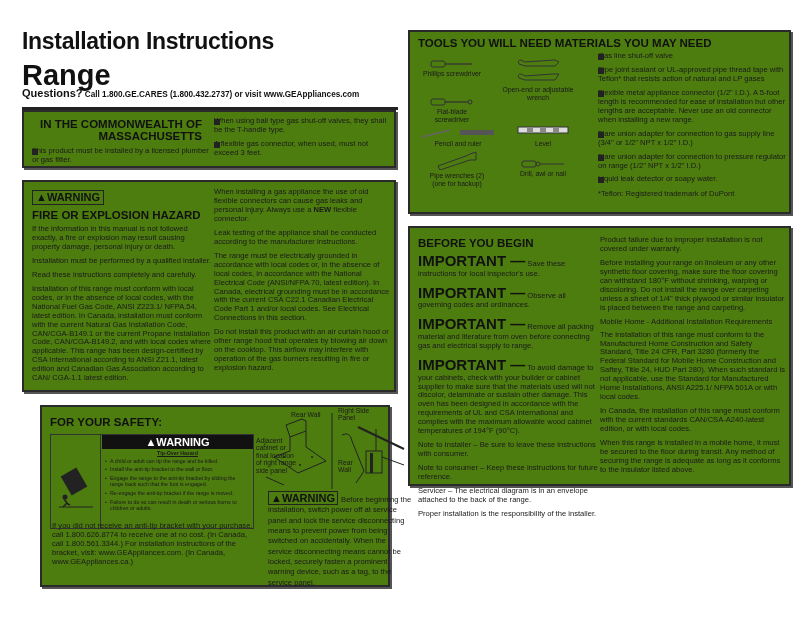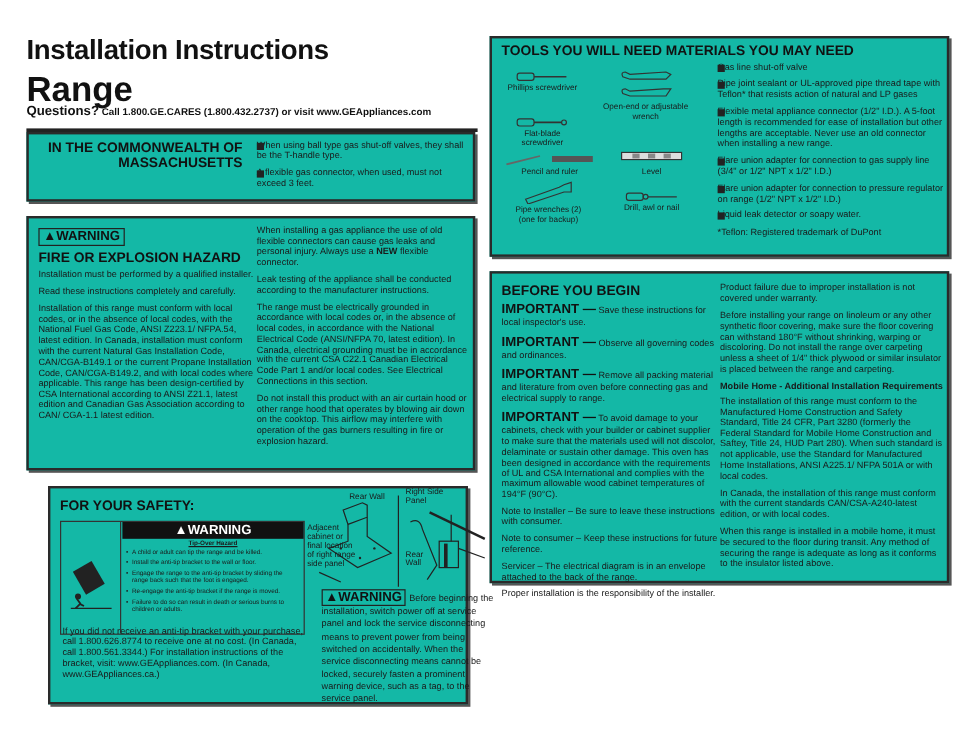--- a/index.html
+++ b/index.html
@@ -6,21 +6,21 @@
   html, body { width: 802px; height: 620px; background: #ffffff; overflow: hidden; }
   body { position: relative; font-family: "Liberation Sans", sans-serif; color: #1a1a1a; font-size: 7.6px; line-height: 1.18; }
   .abs { position: absolute; }
   p { margin-bottom: 5px; }
   .title1 { left: 22px; top: 28px; font-size: 23px; font-weight: bold; letter-spacing: -0.3px; color: #111; }
   .title2 { left: 22px; top: 58px; font-size: 29px; font-weight: bold; color: #111; }
   .questions { left: 22px; top: 87px; font-size: 8.2px; font-weight: bold; color: #111; white-space: nowrap; }
   .questions .big { font-size: 11px; }
   .hrule { left: 22px; top: 107px; width: 376px; height: 3px; background: #222; }
 
-  .box { position: absolute; border: 2px solid #2a2a2a; box-shadow: 2px 2px 0 #555; background: #14b8a6; }
+  .box { position: absolute; border: 2px solid #2a2a2a; box-shadow: 2px 2px 0 #555; background: #4d7c0f; }
   .box-mass { left: 22px; top: 110px; width: 374px; height: 58px; }
   .mass-title { position: absolute; left: 8px; top: 6px; width: 170px; font-size: 11.5px; font-weight: bold; line-height: 1.05; color: #111; text-align: right; }
   .mass-b1 { position: absolute; left: 8px; top: 35px; width: 180px; }
   .mass-right { position: absolute; left: 190px; top: 5px; width: 176px; }
   .bullet { position: relative; margin-bottom: 5px; }
   .bullet::before { content: ""; position: absolute; left: 0; top: 2px; width: 6px; height: 6px; background: #222; }
 
   .box-fire { left: 22px; top: 180px; width: 374px; height: 212px; }
   .warn-badge { position: absolute; left: 8px; top: 8px; border: 1.5px solid #222; padding: 0 3px; font-size: 11px; font-weight: bold; line-height: 13px; color: #111; }
   .fire-title { position: absolute; left: 8px; top: 27px; font-size: 11.5px; font-weight: bold; color: #111; }
@@ -46,47 +46,51 @@
   .tools-title { position: absolute; left: 8px; top: 5px; font-size: 11.5px; font-weight: bold; color: #111; white-space: nowrap; }
   .tool { position: absolute; text-align: center; font-size: 6.8px; line-height: 1.2; }
   .tool svg { display: block; margin: 0 auto 2px; }
   .materials { position: absolute; left: 188px; top: 20px; width: 188px; }
   .materials .bullet { margin-bottom: 5px; }
   .teflon { margin-top: 6px; }
 
   .box-begin { left: 408px; top: 226px; width: 383px; height: 260px; }
   .begin-title { position: absolute; left: 8px; top: 9px; font-size: 11.5px; font-weight: bold; color: #111; }
   .begin-left { position: absolute; left: 8px; top: 24px; width: 182px; }
-  .imp { font-size: 11px; font-weight: bold; color: #111; }
+  .imp { font-size: 15px; font-weight: bold; color: #111; }
   .begin-right { position: absolute; left: 190px; top: 8px; width: 186px; }
-  .sub-head { font-weight: bold; margin-bottom: 4px; }
+  .sub-head { font-weight: normal; margin-bottom: 4px; }
 </style>
 </head>
 <body>
 
 <div class="abs title1">Installation Instructions</div>
 <div class="abs title2">Range</div>
 <div class="abs questions">
   <span class="big">Questions?</span>
   <span>Call 1.800.GE.CARES (1.800.432.2737) or visit www.GEAppliances.com</span>
 </div>
 <div class="abs hrule"></div>
 
 <div class="box box-mass">
   <div class="mass-title">IN THE COMMONWEALTH OF MASSACHUSETTS</div>
+  <div class="mass-b1">
+    <div class="bullet">This product must be installed by a licensed plumber or gas fitter.</div>
+  </div>
   <div class="mass-right">
     <div class="bullet">When using ball type gas shut-off valves, they shall be the T-handle type.</div>
     <div class="bullet">A flexible gas connector, when used, must not exceed 3 feet.</div>
   </div>
 </div>
 
 <div class="box box-fire">
   <div class="warn-badge">▲WARNING</div>
   <div class="fire-title">FIRE OR EXPLOSION HAZARD</div>
   <div class="fire-left">
+    <p>If the information in this manual is not followed exactly, a fire or explosion may result causing property damage, personal injury or death.</p>
     <p>Installation must be performed by a qualified installer.</p>
     <p>Read these instructions completely and carefully.</p>
     <p>Installation of this range must conform with local codes, or in the absence of local codes, with the National Fuel Gas Code, ANSI Z223.1/ NFPA.54, latest edition. In Canada, installation must conform with the current Natural Gas Installation Code, CAN/CGA-B149.1 or the current Propane Installation Code, CAN/CGA-B149.2, and with local codes where applicable. This range has been design-certified by CSA International according to ANSI Z21.1, latest edition and Canadian Gas Association according to CAN/ CGA-1.1 latest edition.</p>
   </div>
   <div class="fire-right">
     <p><span>When installing a gas appliance the use of old flexible connectors can cause gas leaks and personal injury. Always use a </span><b>NEW</b><span> flexible connector.</span></p>
     <p>Leak testing of the appliance shall be conducted according to the manufacturer instructions.</p>
     <p>The range must be electrically grounded in accordance with local codes or, in the absence of local codes, in accordance with the National Electrical Code (ANSI/NFPA 70, latest edition). In Canada, electrical grounding must be in accordance with the current CSA C22.1 Canadian Electrical Code Part 1 and/or local codes. See Electrical Connections in this section.</p>
     <p>Do not install this product with an air curtain hood or other range hood that operates by blowing air down on the cooktop. This airflow may interfere with operation of the gas burners resulting in fire or explosion hazard.</p>
   </div>

